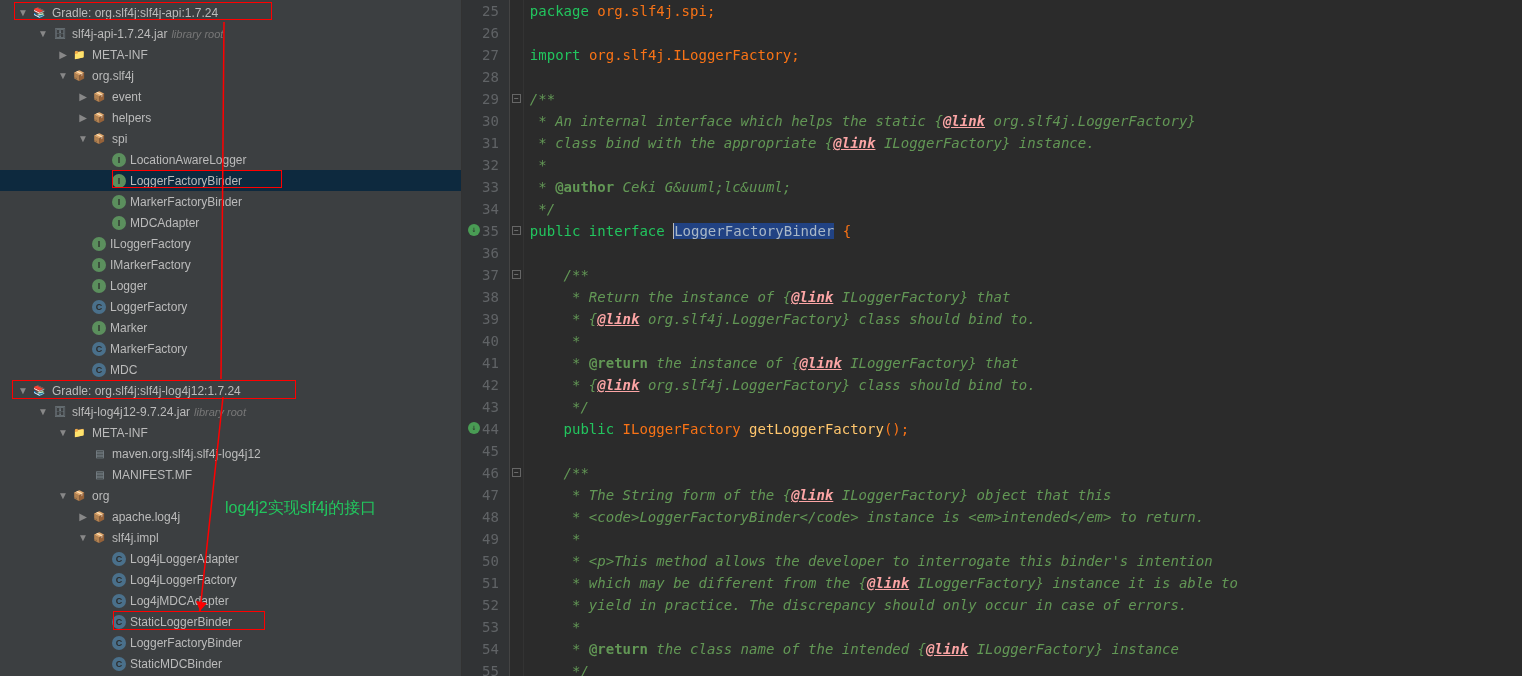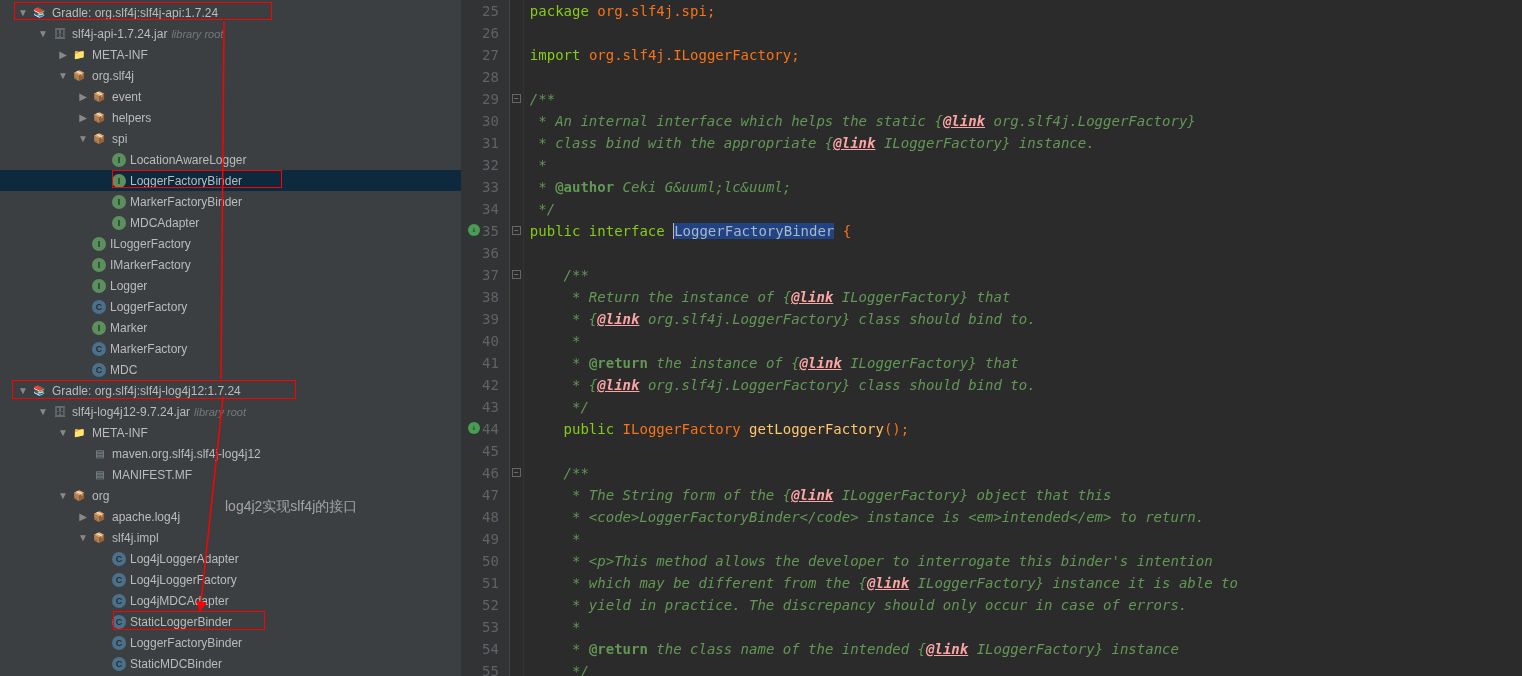--- a/index.html
+++ b/index.html
@@ -79,23 +79,23 @@
     pointer-events: none;
     z-index: 5;
   }
   .red-arrow {
     position: absolute;
     pointer-events: none;
     z-index: 4;
   }
   .red-text {
     position: absolute;
-    color: #a3a3a3;
+    color: #22c55e;
     font-family: "SimSun", sans-serif;
-    font-size: 14px;
+    font-size: 16px;
     z-index: 6;
     pointer-events: none;
   }
   .watermark {
     position: absolute;
     right: 10px;
     bottom: 10px;
     color: #666;
     font-family: "Courier New", monospace;
     font-size: 14px;
@@ -157,21 +157,21 @@
   .code-area {
     flex: 1;
     white-space: pre;
     padding-left: 6px;
     overflow: hidden;
   }
   .code-line {
     height: 22px;
     display: block;
   }
-  .kw { color: #84cc16; }
+  .kw { color: #22c55e; }
   .id { color: #f97316; }
   .doc { color: #629755; font-style: italic; }
   .doctag { color: #fca5a5; font-style: italic; font-weight: bold; text-decoration: underline; }
   .doclnk { color: #629755; font-weight: bold; }
   .method { color: #ffc66d; }
   .hl-id { background: #214283; }
   .cursor { border-left: 1px solid #bbbbbb; }
 </style>
 </head>
 <body>

